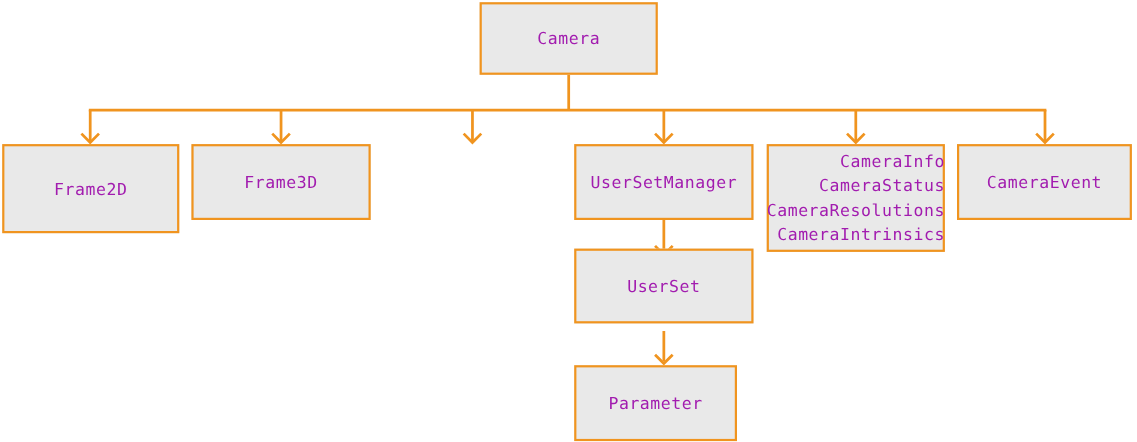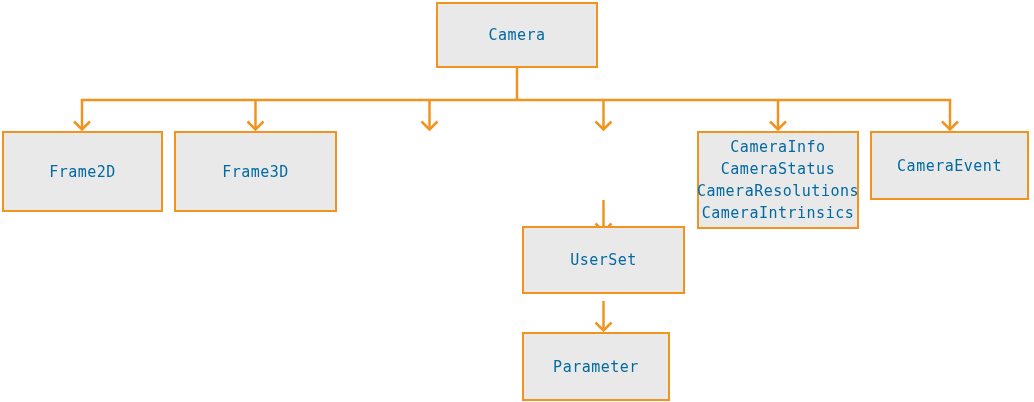--- a/index.html
+++ b/index.html
@@ -18,32 +18,32 @@
     width: 1034px; height: 402px;
     pointer-events: none;
   }
   .node {
     position: absolute;
     background: #e9e9e9;
     border: 2.5px solid #f0941f;
     display: flex;
     align-items: center;
     justify-content: center;
-    text-align: center;
-    color: #0369a1;
+    text-align: right;
+    color: #a21caf;
     font-size: 15px;
   }
   .node .label {
     white-space: pre-line;
     line-height: 22px;
     letter-spacing: 0.5px;
   }
   .n-camera        { left: 436px; top: 2px;   width: 162px; height: 66px; }
   .n-frame2d       { left: 2px;   top: 131px; width: 161px; height: 81px; }
-  .n-frame3d       { left: 174px; top: 131px; width: 163px; height: 81px; }
+  .n-frame3d       { left: 174px; top: 131px; width: 163px; height: 69px; }
   .n-frame2dand3d  { left: 349px; top: 131px; width: 161px; height: 69px; }
   .n-usersetmanager{ left: 522px; top: 131px; width: 163px; height: 69px; }
   .n-camerainfo    { left: 697px; top: 131px; width: 162px; height: 98px; }
   .n-cameraevent   { left: 870px; top: 131px; width: 159px; height: 69px; }
   .n-userset       { left: 522px; top: 226px; width: 163px; height: 68px; }
   .n-parameter     { left: 522px; top: 332px; width: 148px; height: 69px; }
   .edge {
     stroke: #f0941f;
     stroke-width: 2.5;
     fill: none;
@@ -87,20 +87,23 @@
 
   <div class="node n-frame2d">
     <span class="label">Frame2D</span>
   </div>
 
   <div class="node n-frame3d">
     <span class="label">Frame3D</span>
   </div>
 
 
+  <div class="node n-usersetmanager">
+    <span class="label">UserSetManager</span>
+  </div>
 
   <div class="node n-camerainfo">
     <span class="label">CameraInfo
 CameraStatus
 CameraResolutions
 CameraIntrinsics</span>
   </div>
 
   <div class="node n-cameraevent">
     <span class="label">CameraEvent</span>

